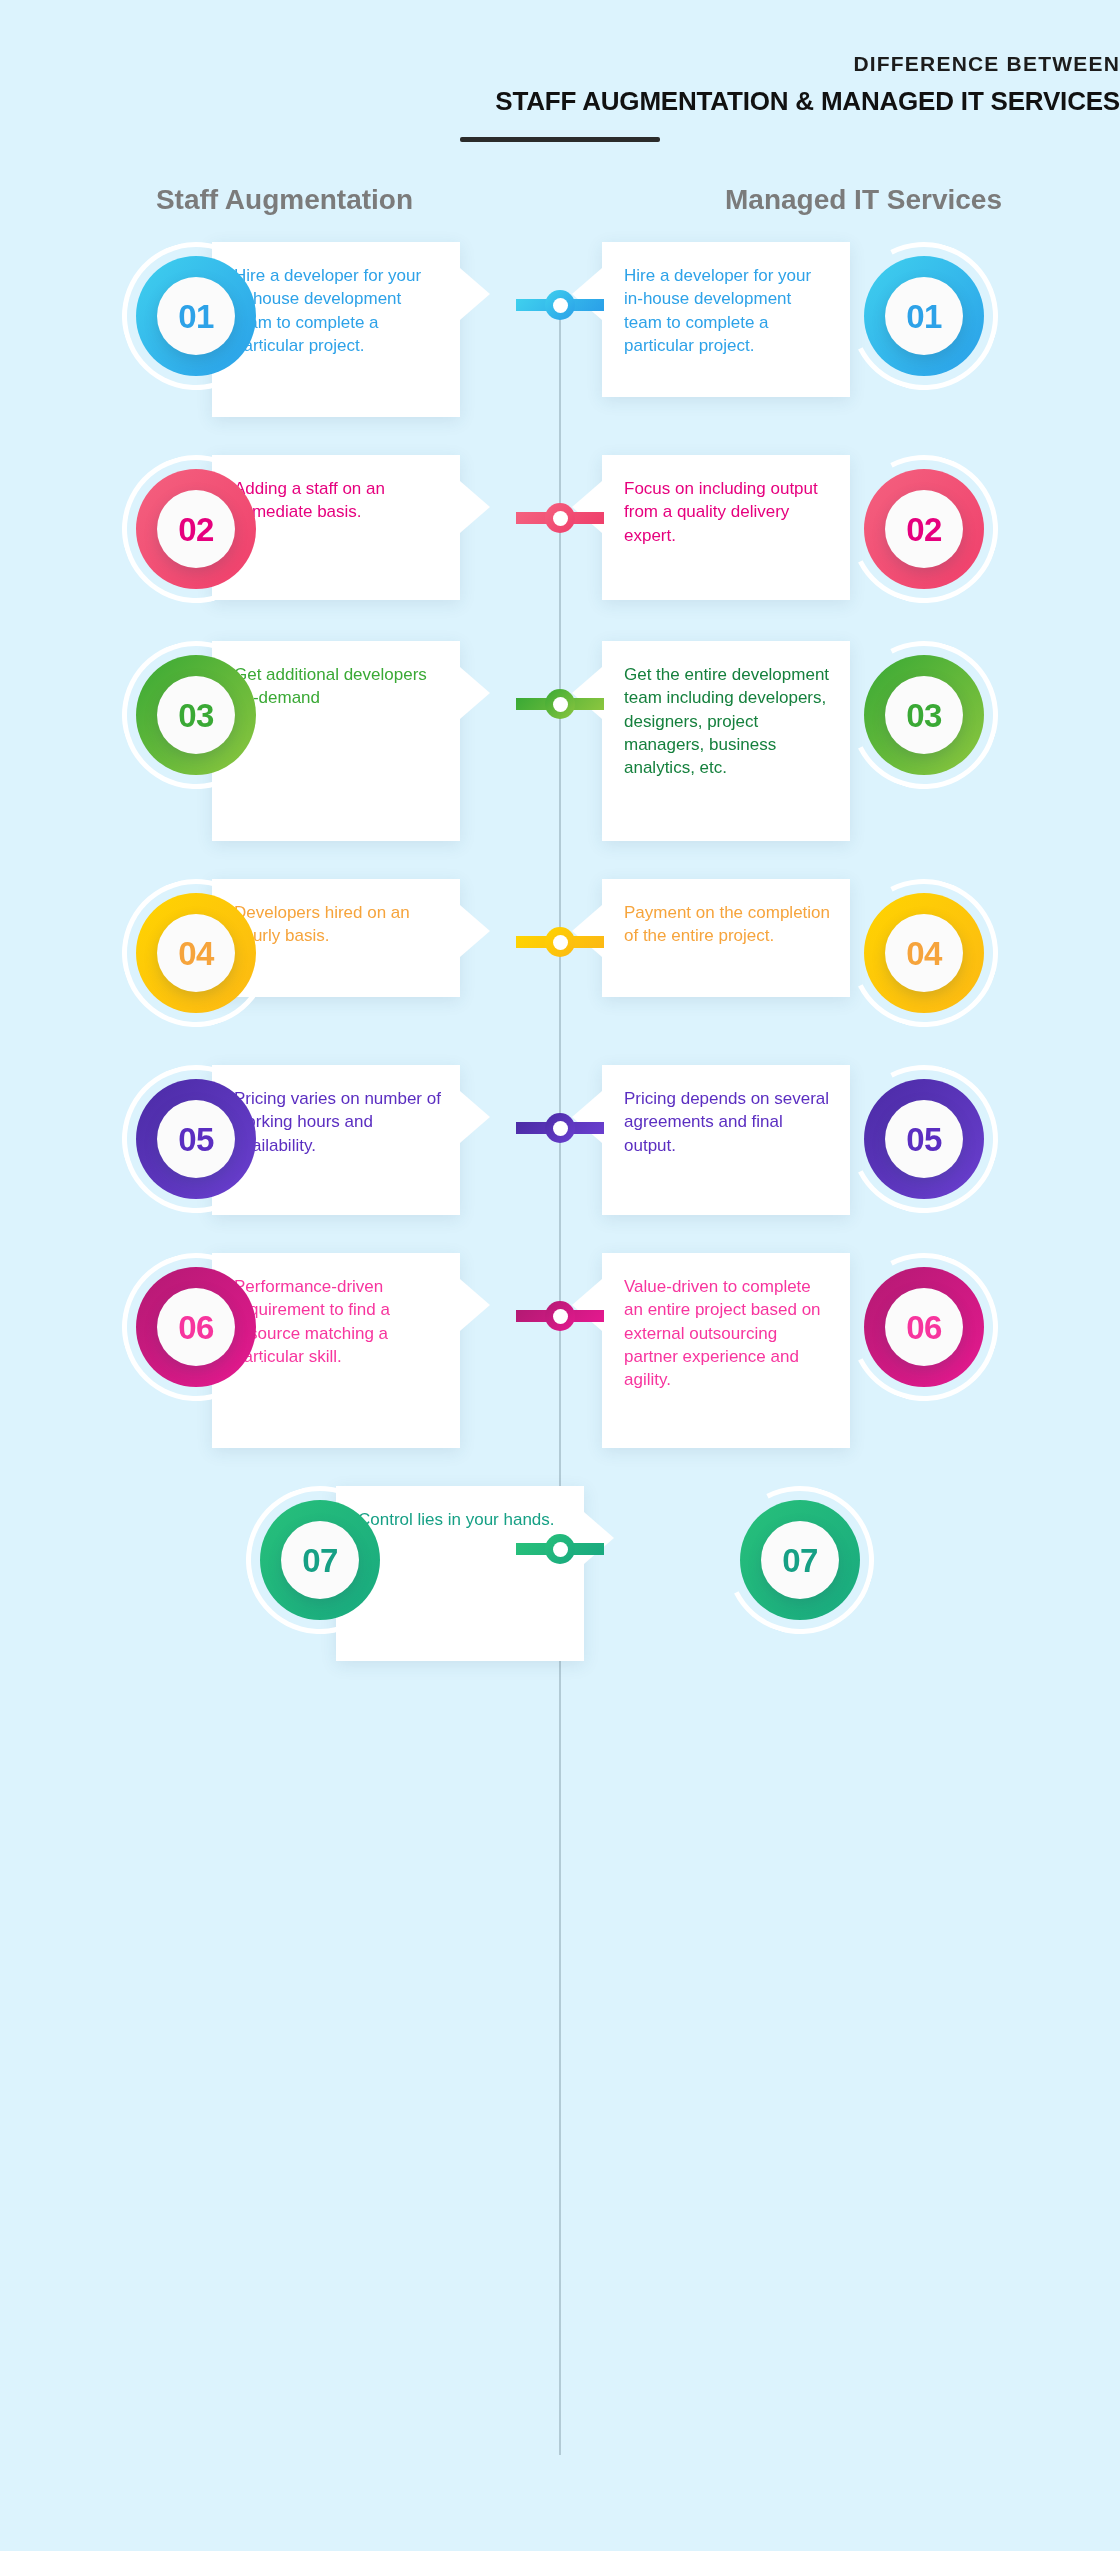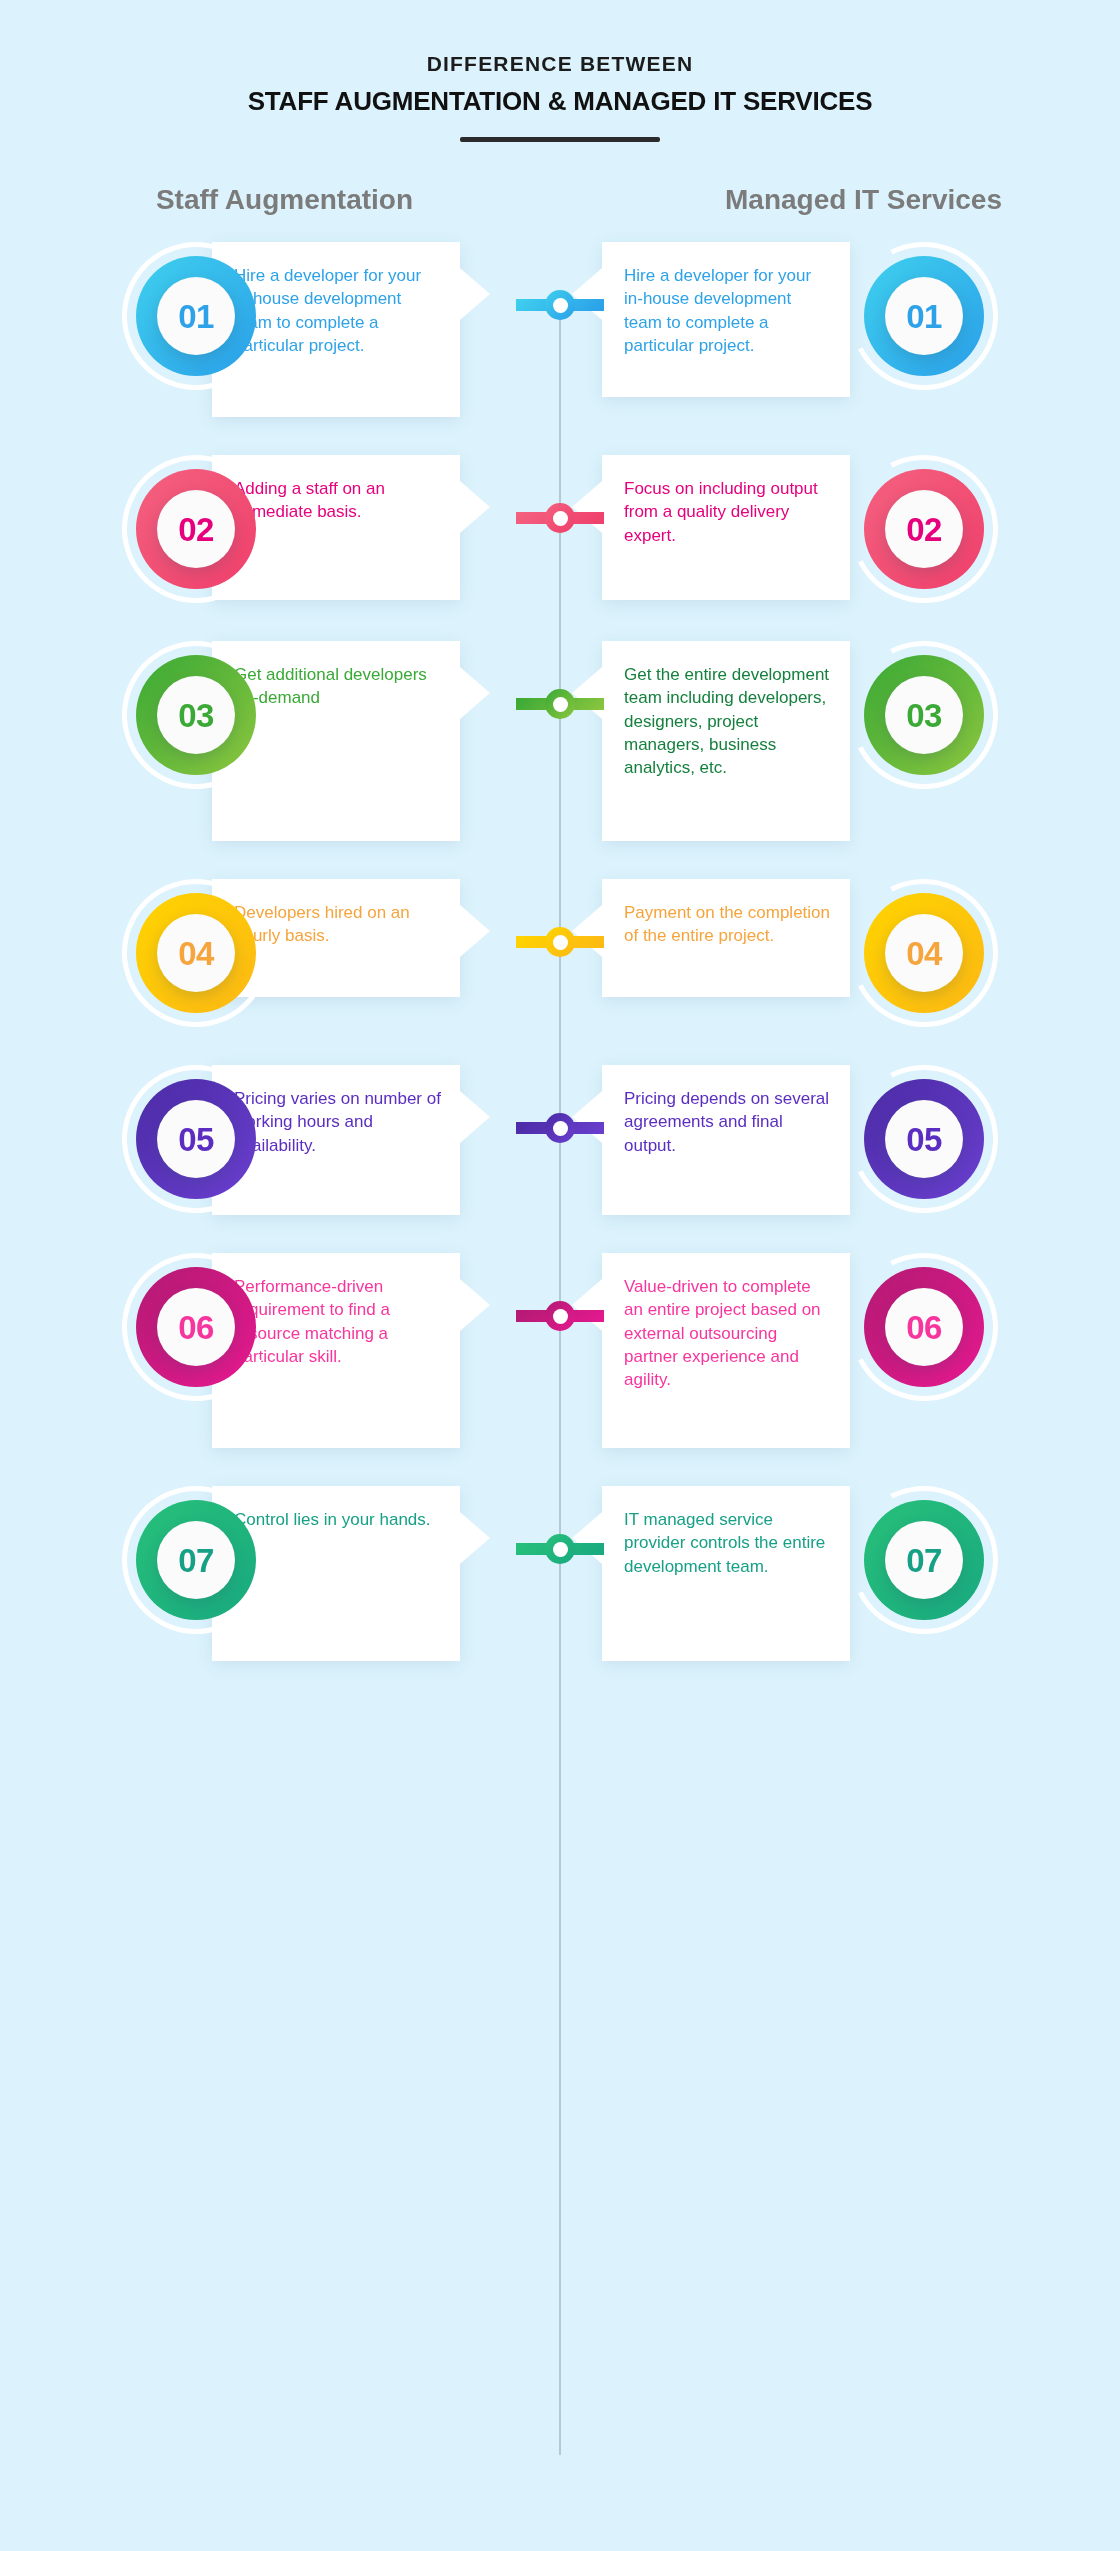--- a/index.html
+++ b/index.html
@@ -7,21 +7,21 @@
   body {
     background:#dcf3fd;
     font-family:"Liberation Sans", sans-serif;
     width:1120px;
     height:2551px;
     position:relative;
     overflow:hidden;
   }
 
   
-  .header { padding-top:52px; text-align:center; }
+  .header { padding-top:52px; text-align:right; }
   .kicker {
     font-size:21px; font-weight:700; letter-spacing:1.2px;
     color:#1c1c1c; text-transform:uppercase;
   }
   .title {
     margin-top:10px;
     font-size:26px; font-weight:800; letter-spacing:-0.2px;
     color:#111; text-transform:uppercase; white-space:nowrap;
   }
   .title-rule {
@@ -429,26 +429,20 @@
         <div class="card" style="min-height:175px; margin-left:-58px;">
           <p style="color:#16a085">Control lies in your hands.</p>
           <span class="nib right"></span>
         </div>
       </div>
       <div class="gap"></div>
     </div>
 
     <div class="side-right">
       <div class="gap"></div>
-      <div class="card-wrap">
-        <div class="card" style="min-height:175px; margin-right:-58px;">
-          <p style="color:#16a085">IT managed service provider controls the entire development team.</p>
-          <span class="nib left"></span>
-        </div>
-      </div>
       <div class="badge mirror">
         <div class="ring-outer"></div>
         <div class="ring-color" style="background:linear-gradient(135deg,#27c07a 0%,#19a97f 100%)"></div>
         <div class="disc">
           <span class="num" style="color:#16a085">07</span>
         </div>
       </div>
     </div>
 
     <div class="connector">

